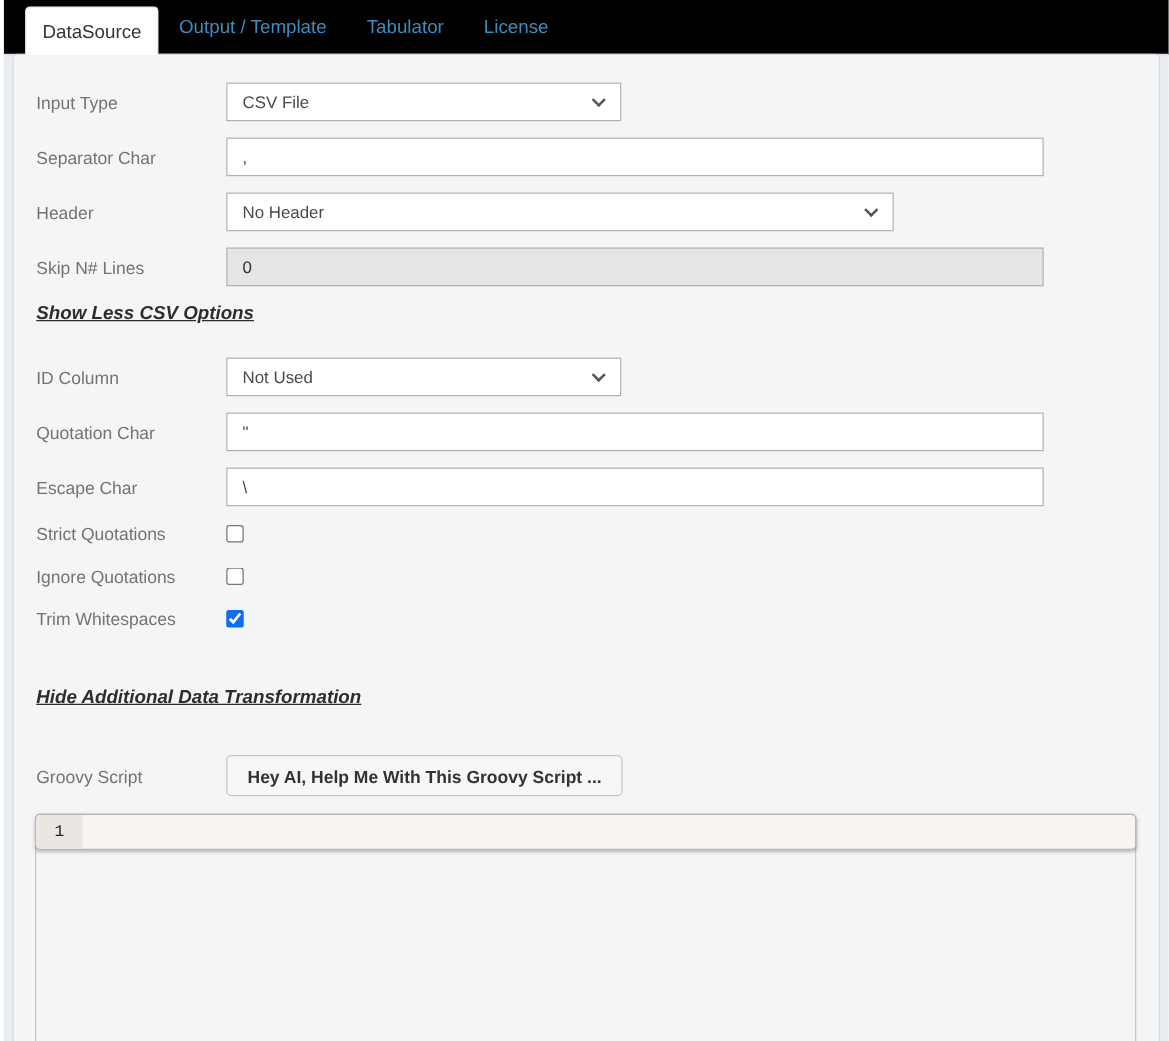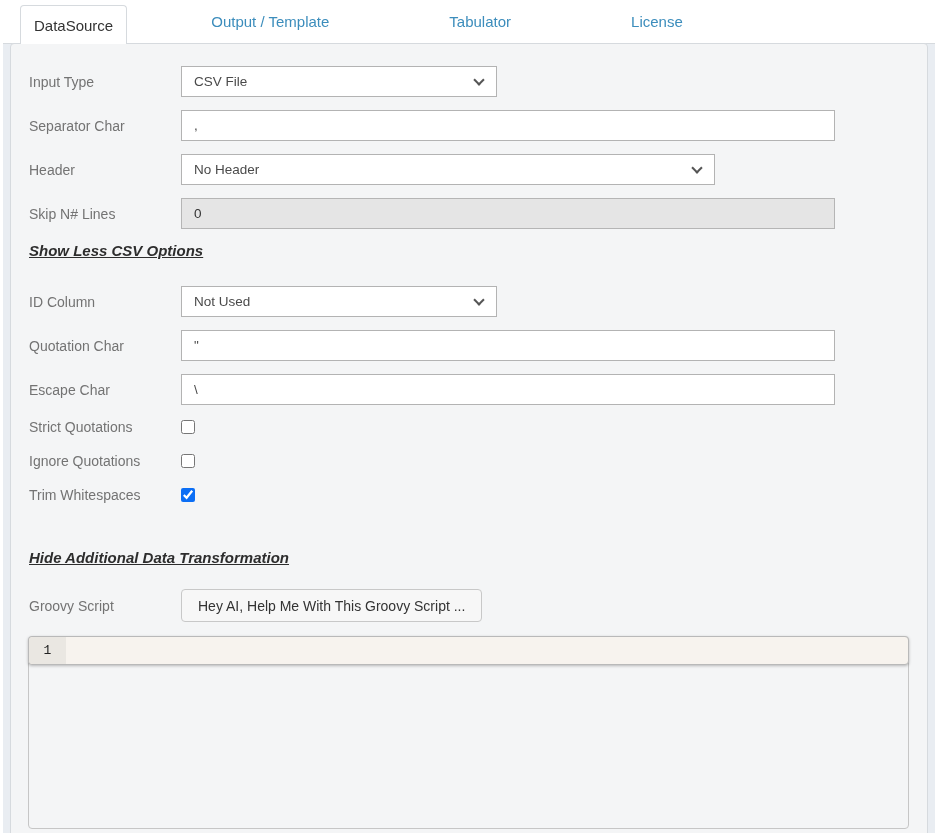--- a/index.html
+++ b/index.html
@@ -18,27 +18,26 @@
     color:#3a3a3a;
     overflow:hidden;
   }
   
   .tabbar{
     height:44px;
     display:flex;
     align-items:stretch;
     padding-left:17px;
     border-bottom:1px solid #d6dade;
-    background:#ffffff;
-    gap:48px;
+    background:#000000;
   }
   .tab{
     display:flex;
     align-items:center;
-    padding:0 36px;
+    padding:0 16px;
     font-size:15px;
     color:var(--tab-link);
     cursor:pointer;
     white-space:nowrap;
   }
   .tab.active{
     margin-top:5px;
     margin-bottom:-1px;
     position:relative;
     z-index:2;
@@ -117,28 +116,28 @@
     display:inline-block;
     margin-left:18px;
     font-size:15px;
     font-weight:bold;
     font-style:italic;
     text-decoration:underline;
     color:#2d2d2d;
     cursor:pointer;
   }
   .toggle1{margin-bottom:27px;}
-  .toggle2{margin-top:28px;margin-bottom:23px;}
+  .toggle2{margin-top:28px;margin-bottom:38px;}
   
   .ai-button{
     height:33px;
     padding:0 16px;
     font-family:"Liberation Sans", sans-serif;
     font-size:14px;
-    font-weight:normal;
+    font-weight:bold;
     color:#333;
     background:#f7f7f7;
     border:1px solid #c8c8c8;
     border-radius:4px;
     cursor:pointer;
   }
   
   .editor{
     position:relative;
     margin:14px 18px 0 17px;

